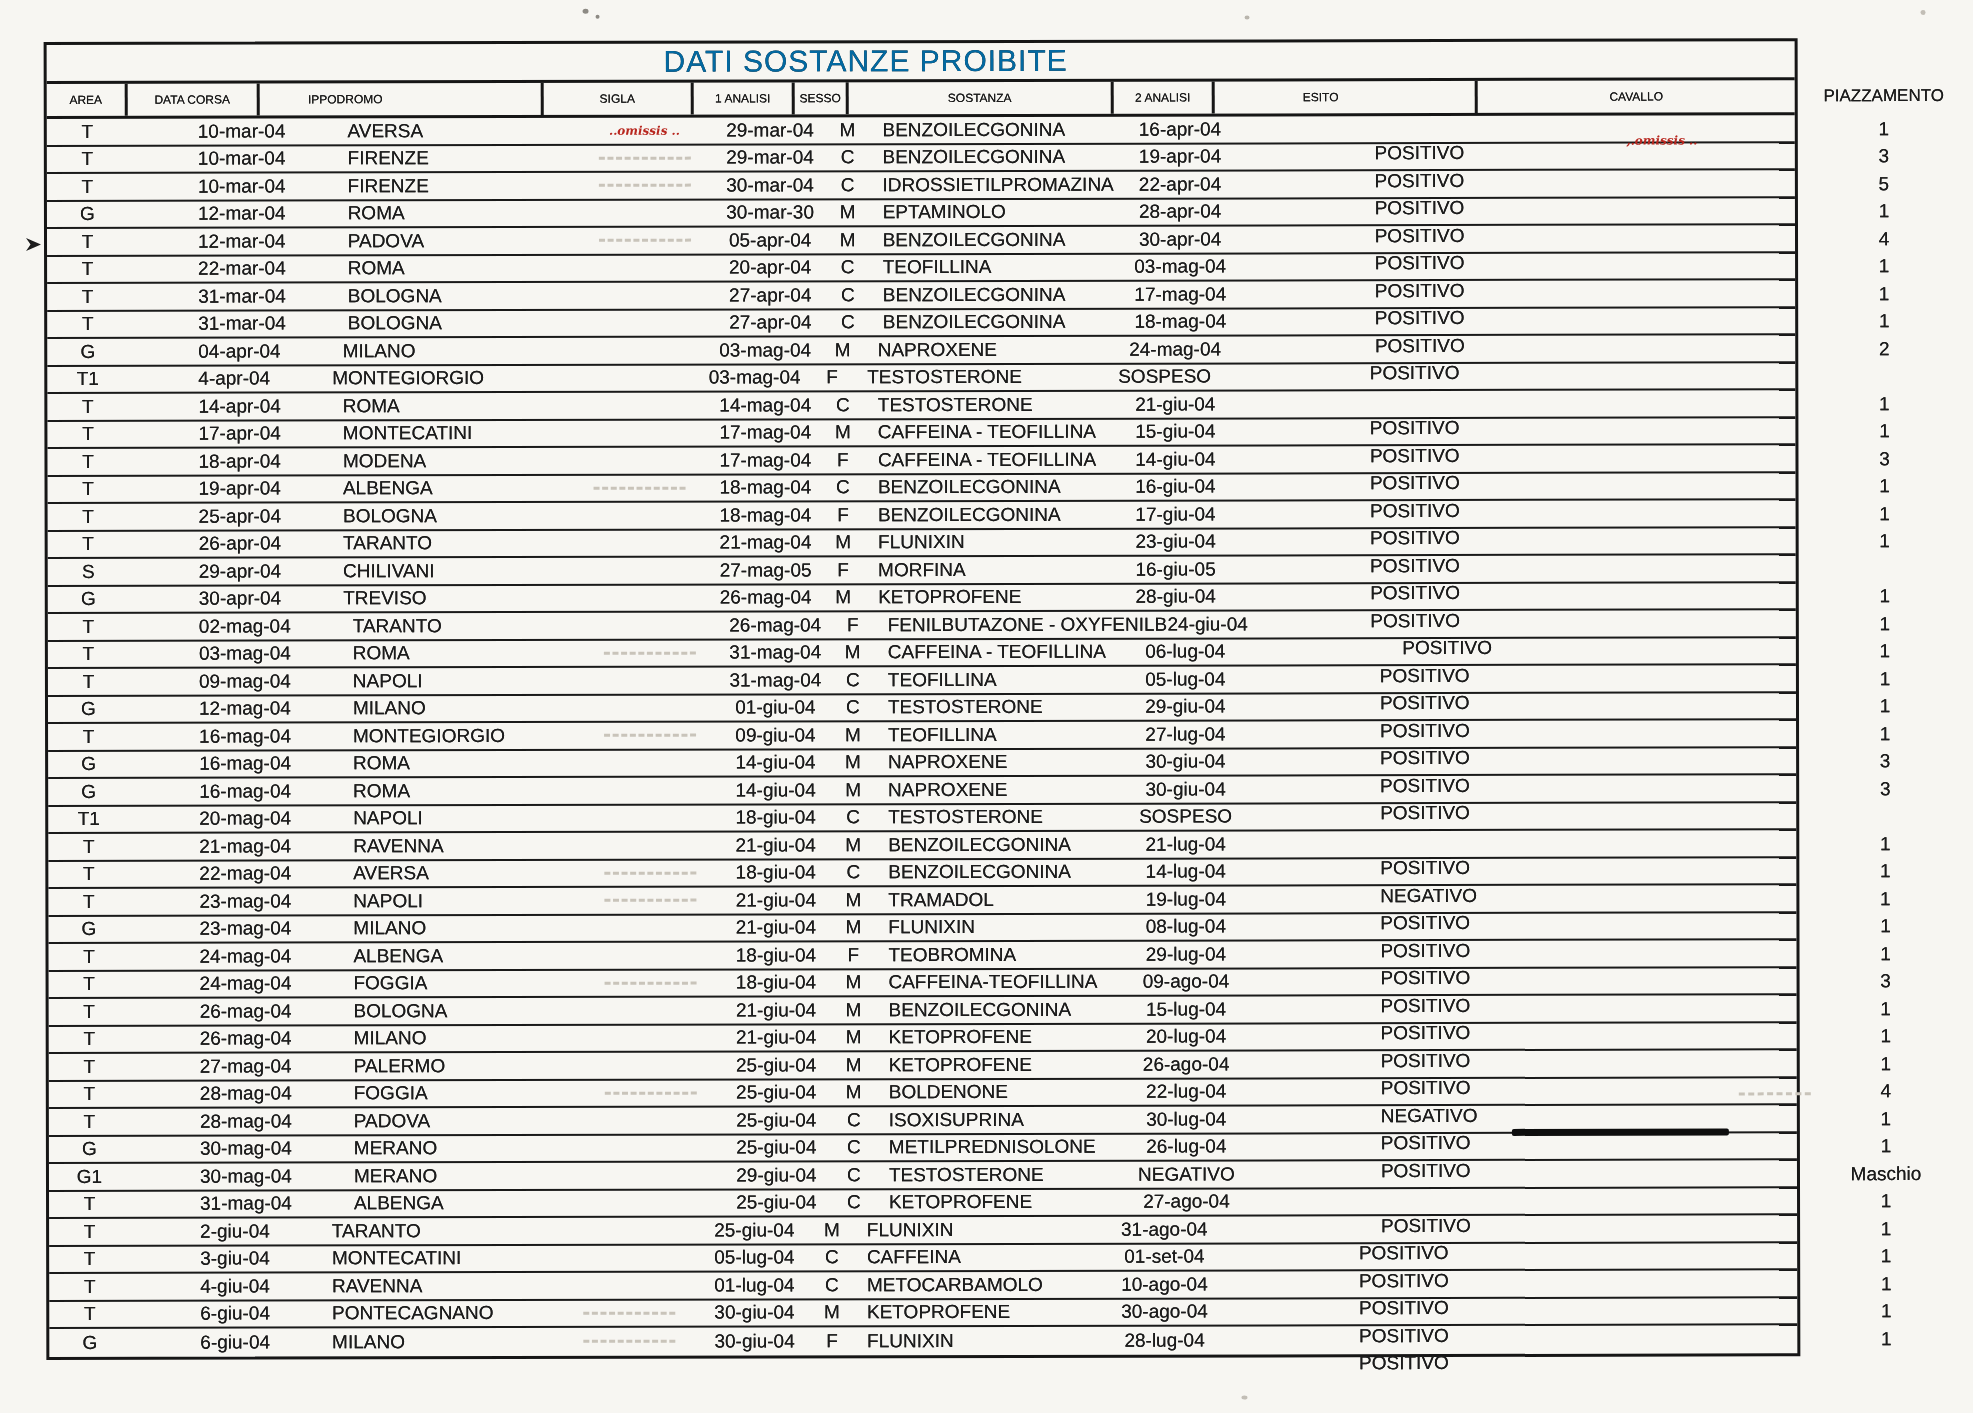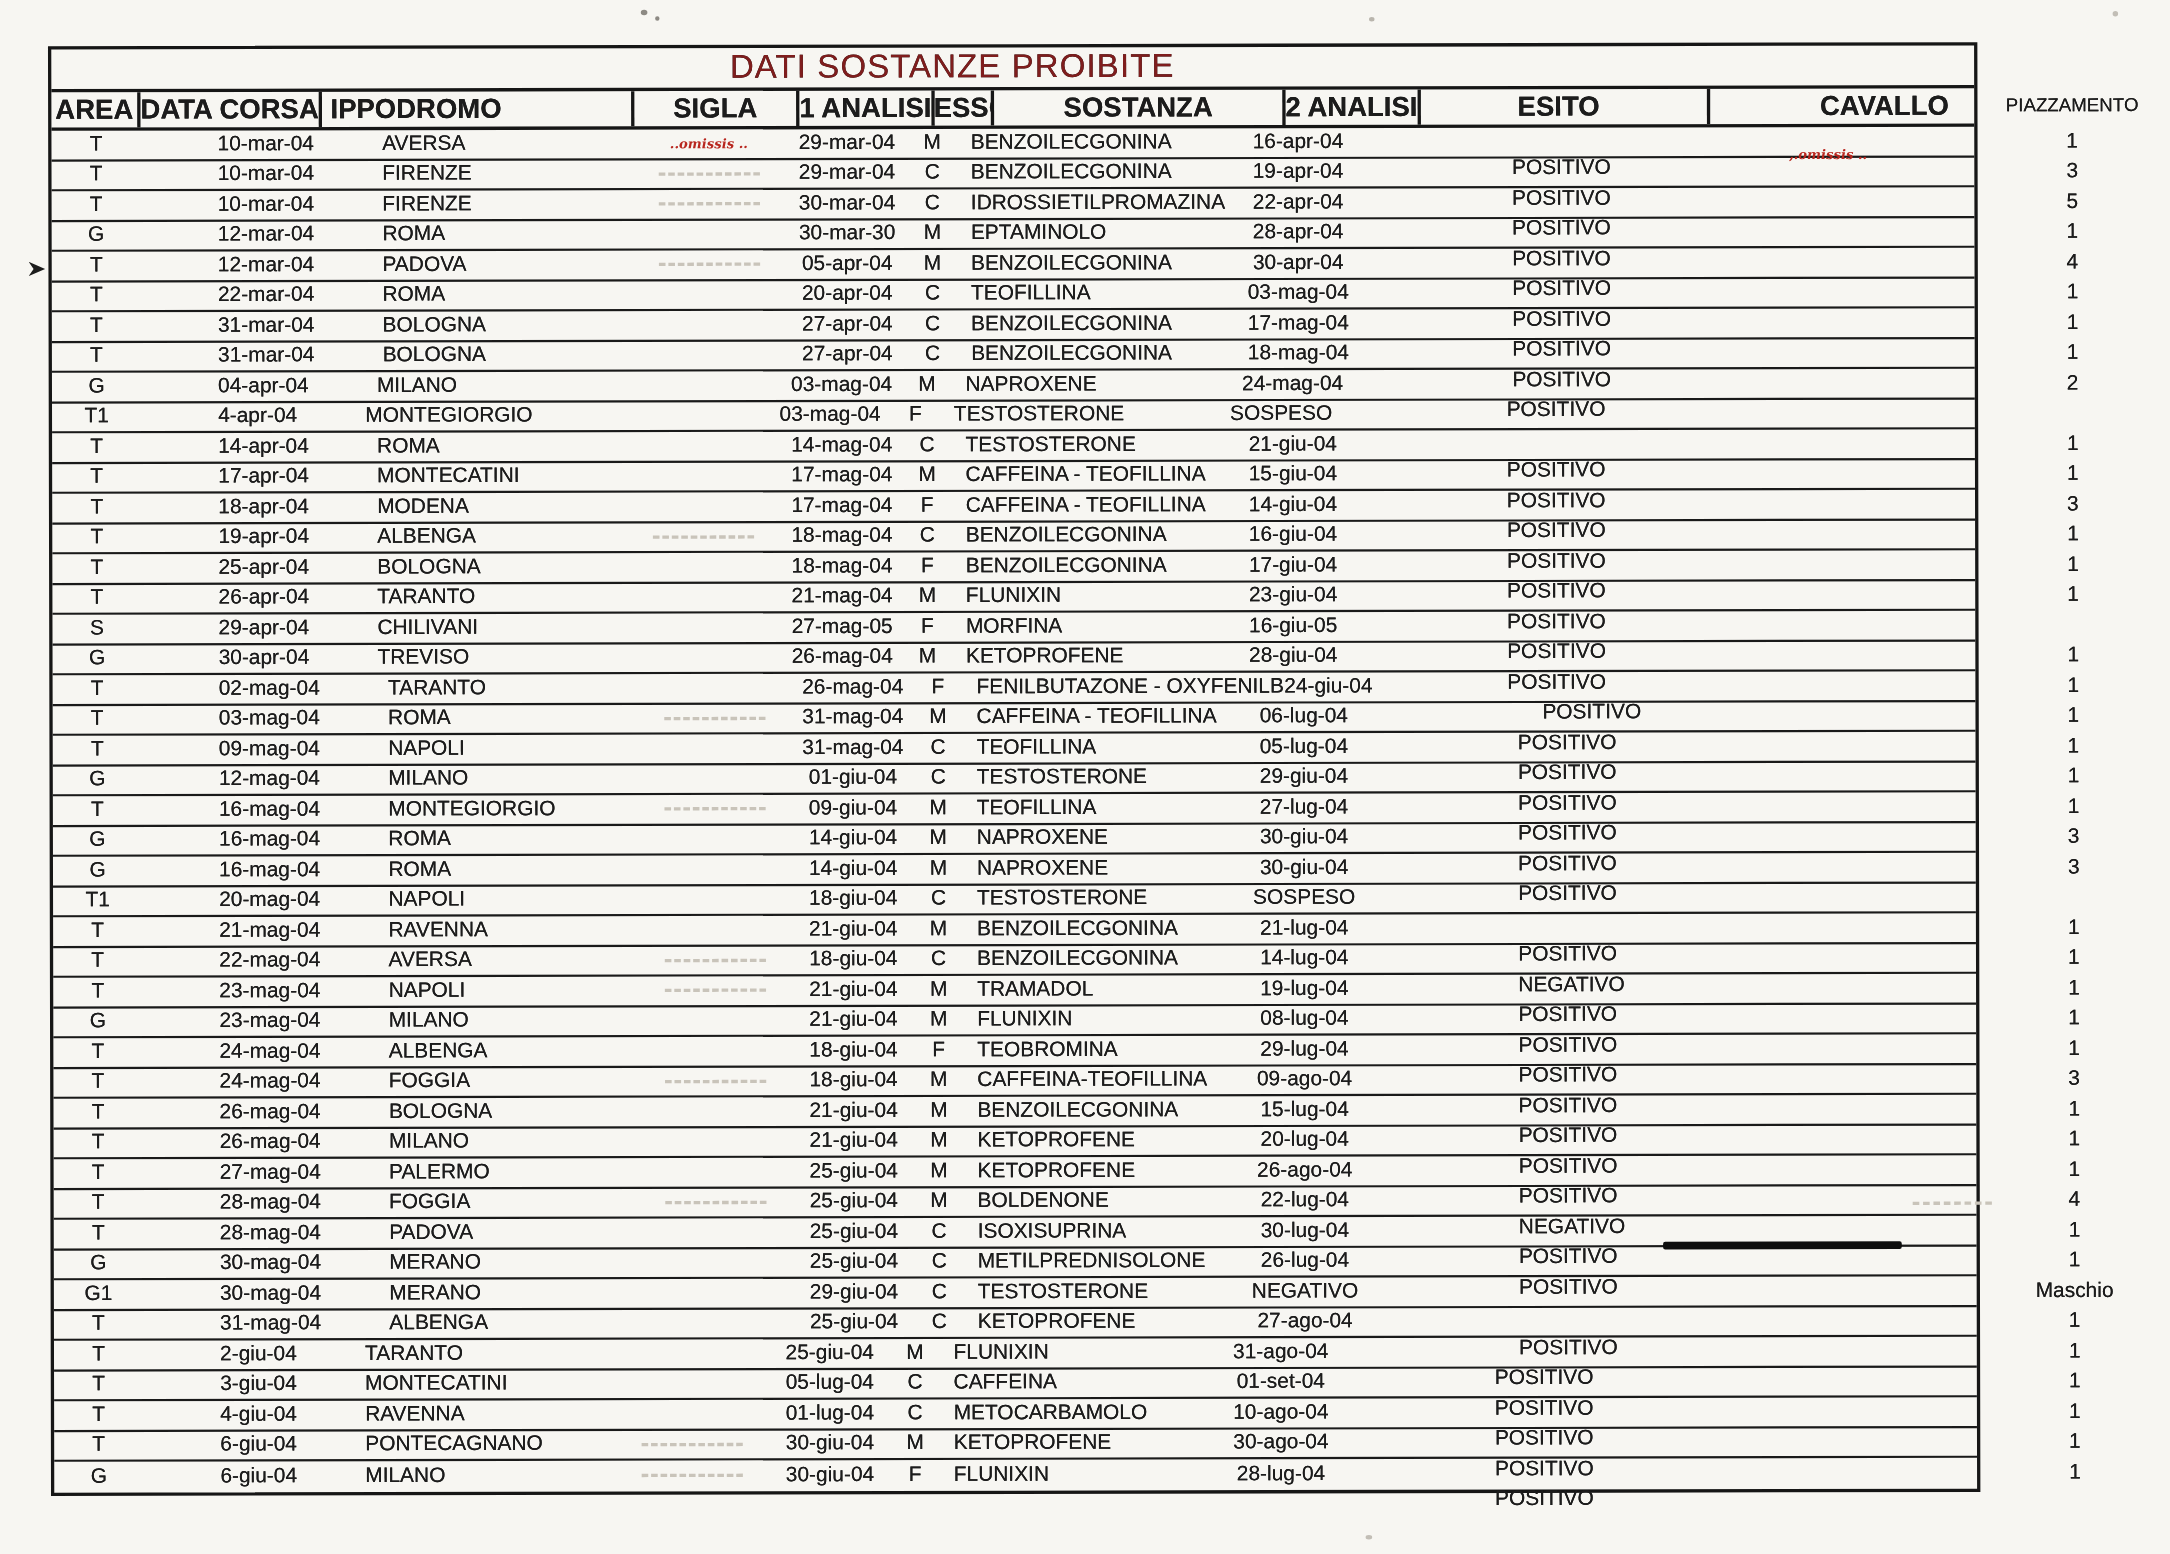--- a/index.html
+++ b/index.html
@@ -21,33 +21,33 @@
     width:1754px;
     border:3px solid #161616;
     box-sizing:border-box;
     background:transparent;
   }
   .title-row{
     height:36px; display:flex; align-items:center; justify-content:center;
     border-bottom:3px solid #161616;
   }
   .title-row span{
-    font-size:30px; letter-spacing:1px; color:#7f1d1d;
+    font-size:30px; letter-spacing:1px; color:#0369a1;
     transform:translateX(-55px);
     text-shadow:0 0 0.6px #141414;
   }
   .header-row{
     height:32px; display:flex; align-items:stretch;
     border-bottom:3px solid #161616;
   }
   .hcell{
     box-sizing:border-box;
     border-right:3px solid #161616;
     display:flex; align-items:center; justify-content:center;
-    font-weight:bold; font-size:25px; white-space:nowrap;
+    font-weight:normal; font-size:12px; white-space:nowrap;
     text-shadow:0 0 0.5px #141414;
   }
   .hcell:last-child{border-right:none;}
   .h-ippo span{transform:translateX(-55px);}
   .h-sesso{overflow:hidden;}
   .h-esito{justify-content:flex-start; padding-left:88px;}
   
   .c0{flex:0 0 81px;}  .c1{flex:0 0 132px;} .c2{flex:0 0 284px;}
   .c3{flex:0 0 150px;} .c4{flex:0 0 101px;} .c5{flex:0 0 54px;}
   .c6{flex:0 0 265px;} .c7{flex:0 0 101px;} .c8{flex:0 0 263px;}

